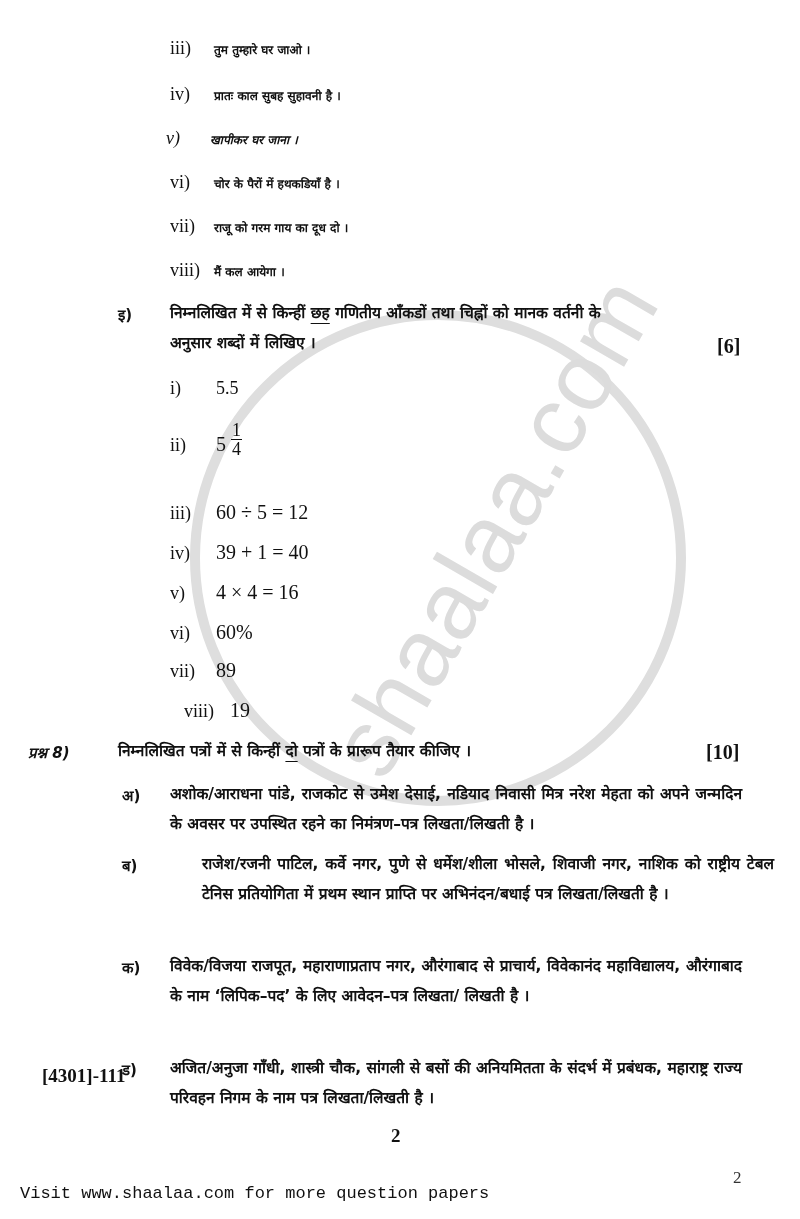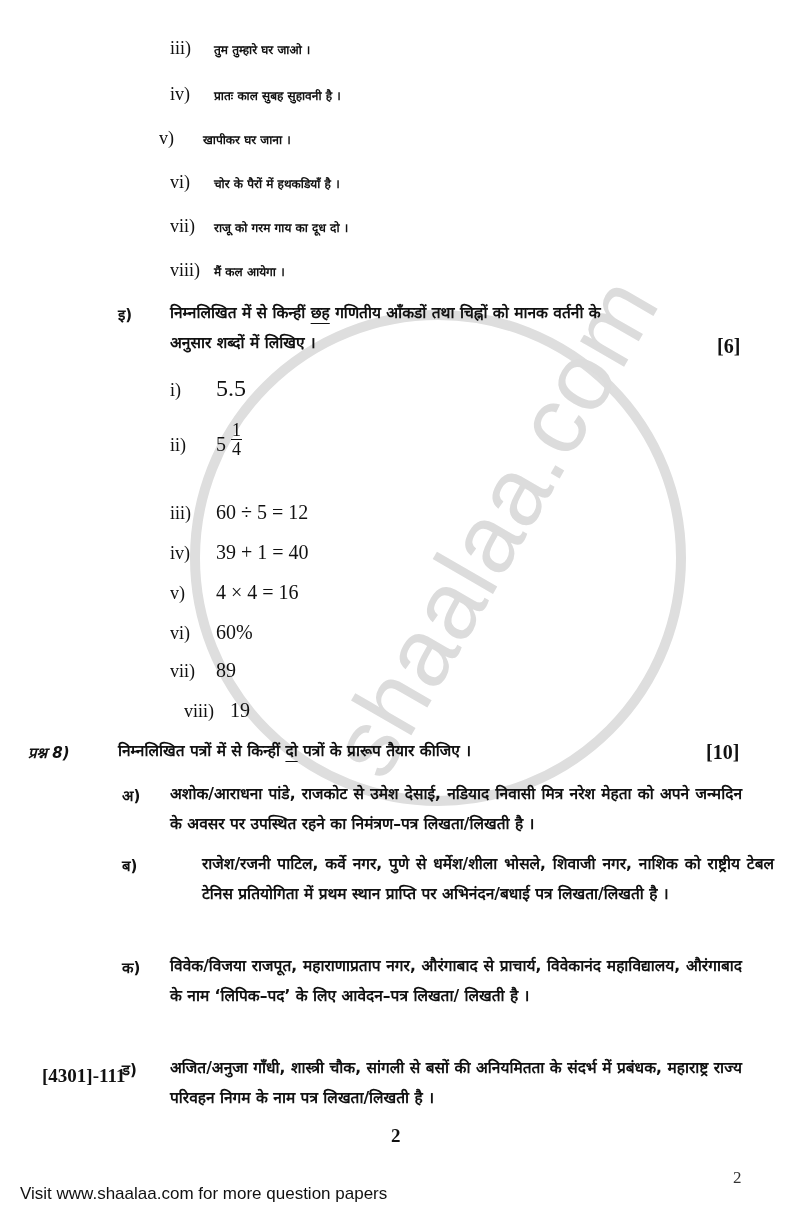--- a/index.html
+++ b/index.html
@@ -19,60 +19,60 @@
   .marks { position:absolute; font-family:"Liberation Serif", serif; font-weight:bold; font-size:20px; }
   .para { position:absolute; font-family:"DejaVu Sans", sans-serif; font-weight:bold; font-size:15.5px;
           line-height:30px; text-align:justify; }
   .para-lbl { position:absolute; font-family:"DejaVu Sans", sans-serif; font-weight:bold; font-size:15px; }
   .frac { display:inline-block; vertical-align:middle; text-align:center; font-family:"Liberation Serif", serif; font-size:18px; line-height:18px; }
   .frac .top { display:block; border-bottom:1px solid #111; padding:0 1px; }
   .frac .bot { display:block; }
   .footer-code { position:absolute; left:42px; top:1065px; font-family:"Liberation Serif", serif; font-weight:bold; font-size:19px; }
   .footer-page { position:absolute; left:391px; top:1125px; font-family:"Liberation Serif", serif; font-weight:bold; font-size:19px; }
   .corner-page { position:absolute; left:733px; top:1168px; font-family:"Liberation Serif", serif; font-size:17px; color:#333; }
-  .visit { position:absolute; left:20px; top:1184px; font-family:Liberation Sans, sans-serif; font-size:17px; color:#111; }
+  .visit { position:absolute; left:20px; top:1184px; font-family:Liberation Mono, monospace; font-size:17px; color:#111; }
   u.ul { text-decoration:underline; text-underline-offset:5px; }
 </style>
 </head>
 <body>
 
 <div class="page">
   <div class="watermark-circle"></div>
   <div class="watermark-text">shaalaa.com</div>
 
   <div class="content">
 
     <div class="row" style="left:170px; top:38px;">
       <span class="lbl" style="width:44px;">iii)</span><span class="deva">तुम तुम्हारे घर जाओ ।</span>
     </div>
     <div class="row" style="left:170px; top:84px;">
       <span class="lbl" style="width:44px;">iv)</span><span class="deva">प्रातः काल सुबह सुहावनी है ।</span>
     </div>
-    <div class="row" style="left:159px; top:128px;">
+    <div class="row" style="left:166px; top:128px;font-style:italic;">
       <span class="lbl" style="width:44px;">v)</span><span class="deva">खापीकर घर जाना ।</span>
     </div>
     <div class="row" style="left:170px; top:172px;">
       <span class="lbl" style="width:44px;">vi)</span><span class="deva">चोर के पैरों में हथकडियाँ है ।</span>
     </div>
     <div class="row" style="left:170px; top:216px;">
       <span class="lbl" style="width:44px;">vii)</span><span class="deva">राजू को गरम गाय का दूध दो ।</span>
     </div>
     <div class="row" style="left:170px; top:260px;">
       <span class="lbl" style="width:44px;">viii)</span><span class="deva">मैं कल आयेगा ।</span>
     </div>
 
     <div class="para-lbl" style="left:118px; top:304px;">इ)</div>
     <div class="para" style="left:170px; top:298px; width:572px;">
       <span>निम्नलिखित में से किन्हीं </span><u class="ul">छह</u><span> गणितीय आँकडों तथा चिह्नों को मानक वर्तनी के</span><br>
       <span>अनुसार शब्दों में लिखिए ।</span>
     </div>
     <div class="marks" style="left:717px; top:335px;">[6]</div>
 
     <div class="row" style="left:170px; top:378px;">
-      <span class="lbl" style="width:46px;">i)</span><span class="num" style="font-size:24px;">5.5</span>
+      <span class="lbl" style="width:46px;">i)</span><span class="num" style="font-size:18px;">5.5</span>
     </div>
     <div class="row" style="left:170px; top:434px;">
       <span class="lbl" style="width:46px;">ii)</span><span class="num">5</span>
       <span class="frac" style="margin-top:-14px;"><span class="top">1</span><span class="bot">4</span></span>
     </div>
     <div class="row" style="left:170px; top:502px;">
       <span class="lbl" style="width:46px;">iii)</span><span class="num">60 ÷ 5 = 12</span>
     </div>
     <div class="row" style="left:170px; top:542px;">
       <span class="lbl" style="width:46px;">iv)</span><span class="num">39 + 1 = 40</span>

